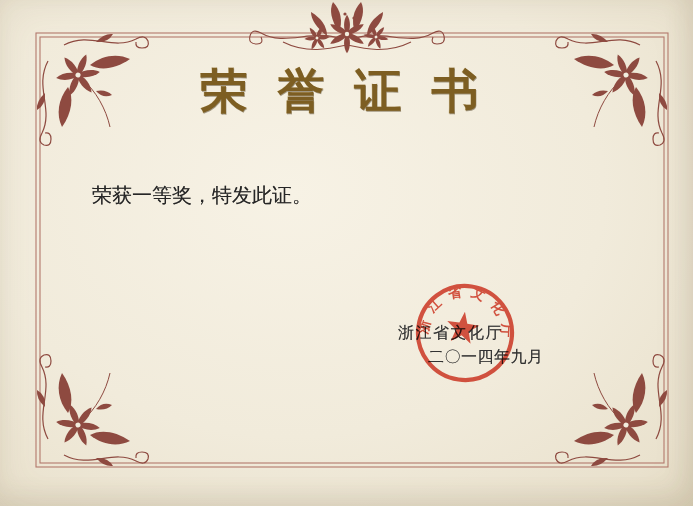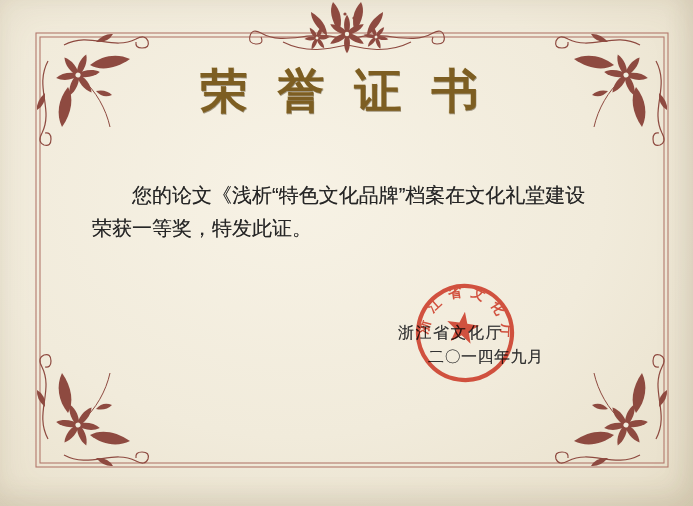--- a/index.html
+++ b/index.html
@@ -106,21 +106,20 @@
     <use href="#cornerFloral" transform="translate(666,35) scale(-1,1)"></use>
     <use href="#cornerFloral" transform="translate(38,465) scale(1,-1)"></use>
     <use href="#cornerFloral" transform="translate(666,465) scale(-1,-1)"></use>
     <use href="#swag" transform="translate(347,34)"></use>
   </svg>
 
   <div class="layer title">荣誉证书</div>
 
 
   <div class="layer bodytext">
-    <div class="indent">您的论文《浅析“特色文化品牌”档案在文化礼堂建设</div>
     <div>荣获一等奖，特发此证。</div>
   </div>
 
   <div class="layer issuer">浙江省文化厅</div>
   <div class="layer date">二〇一四年九月</div>
 
   <svg class="seal" viewBox="-65 -65 130 130">
     <g transform="rotate(8)">
       <circle r="47" fill="none" stroke="#d8402e" stroke-width="4.2"></circle>
       <path id="sealArc" d="M -34.6,12.6 A 36.8,36.8 0 1 1 34.6,12.6" fill="none"></path>

